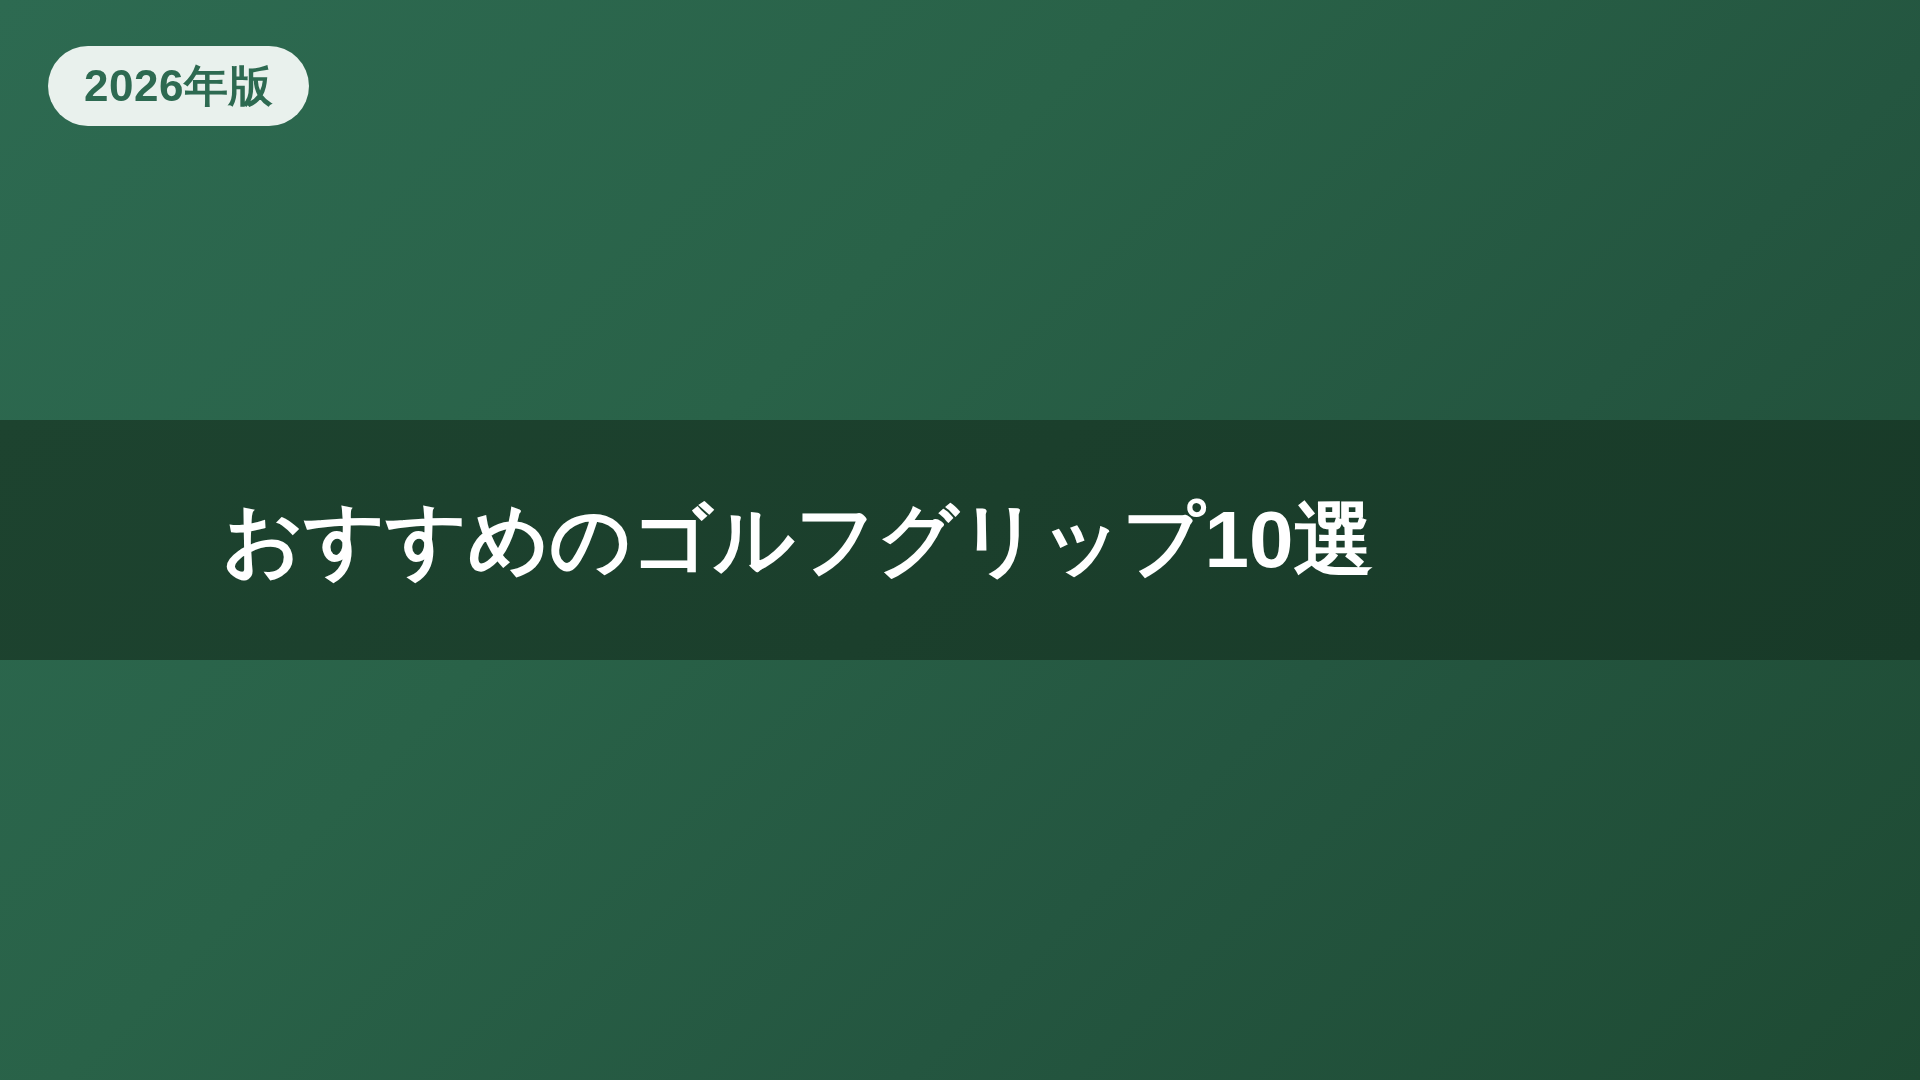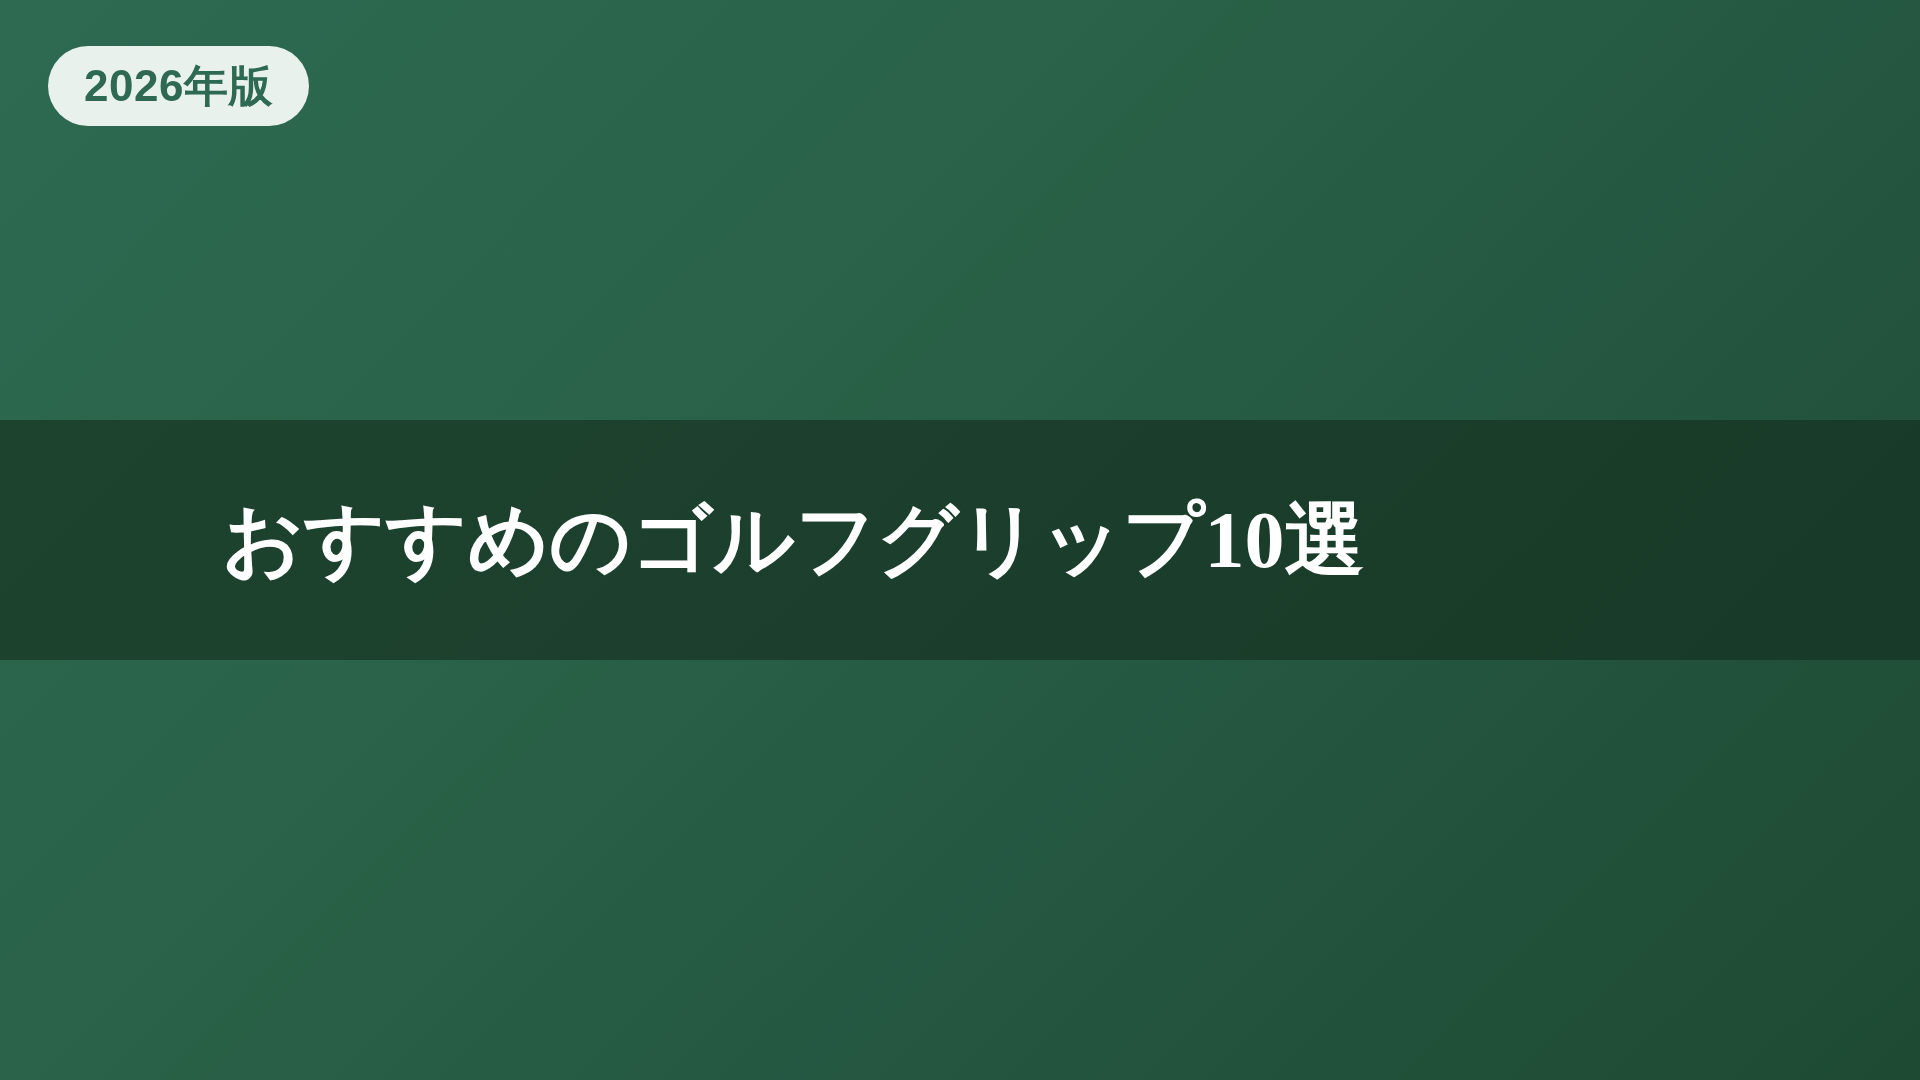--- a/index.html
+++ b/index.html
@@ -50,21 +50,20 @@
   
   #title-band {
     position: absolute;
     left: 0;
     top: 420px;
     width: 1920px;
     height: 240px;
     background: linear-gradient(135deg, #1d432f 0%, #1b3f2c 50%, #183a28 100%);
     display: flex;
     align-items: center;
-    font-family: Liberation Serif, serif;
   }
 
   #title-text {
     margin-left: 222px;
     font-size: 80px;
     font-weight: bold;
     color: #ffffff;
     line-height: 1.15;
     letter-spacing: 0px;
     white-space: nowrap;

